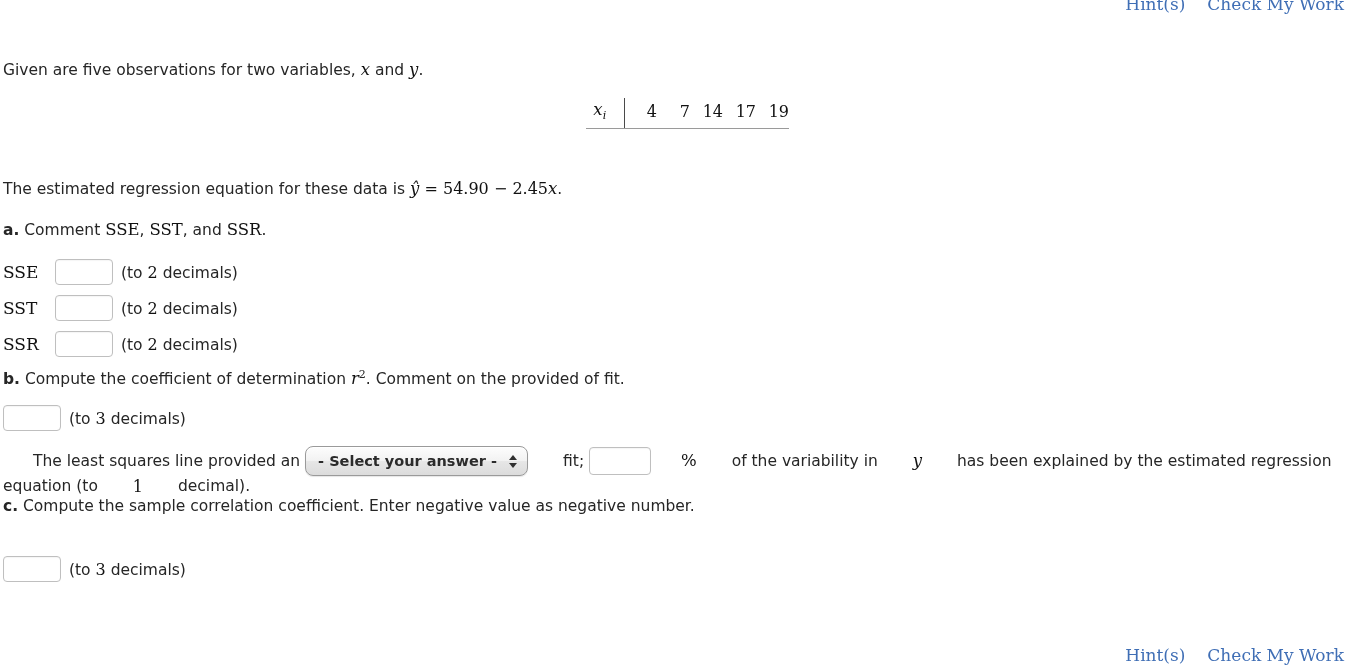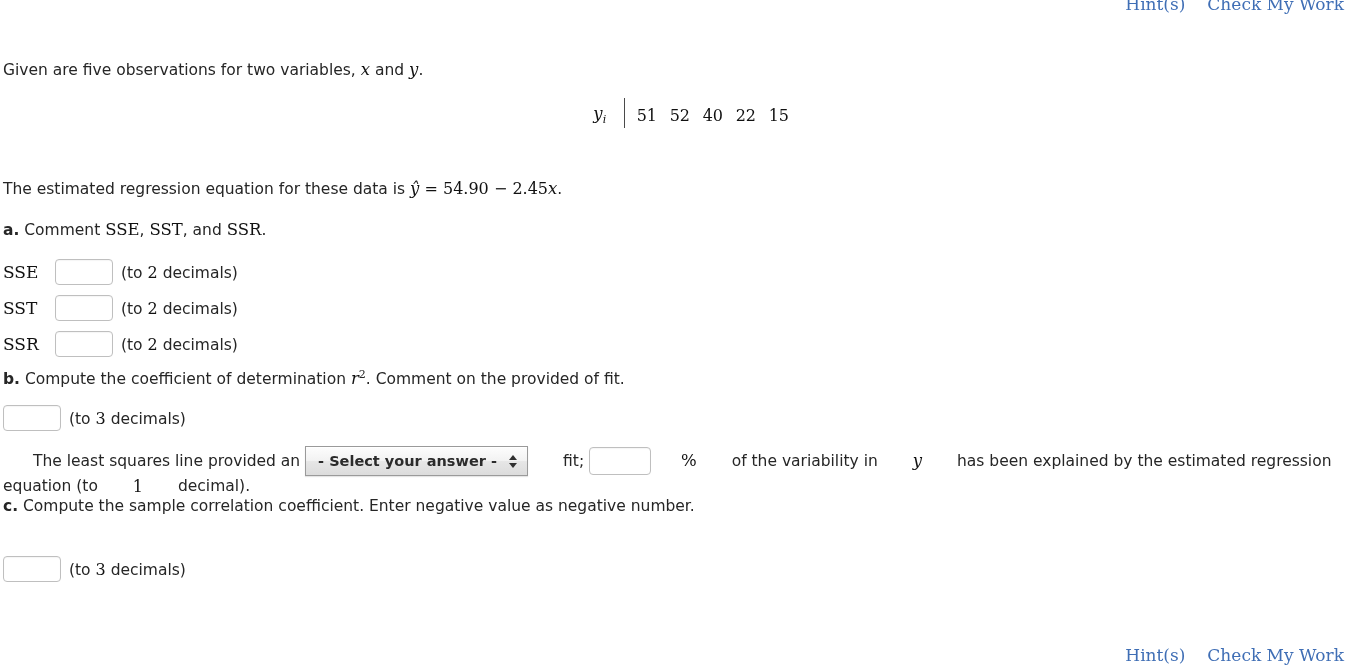--- a/index.html
+++ b/index.html
@@ -160,21 +160,21 @@
   .select-wrap { display: inline-block; vertical-align: middle; }
   select.macselect {
     -webkit-appearance: none;
     appearance: none;
     font-family: "DejaVu Sans", "Liberation Sans", sans-serif;
     font-size: 14.5px;
     font-weight: bold;
     color: #2b2b2b;
     background: linear-gradient(to bottom, #fdfdfd 0%, #f2f2f2 48%, #e6e6e6 52%, #dcdcdc 100%);
     border: 1.5px solid #9a9a9a;
-    border-radius: 0;
+    border-radius: 8px;
     padding: 5px 30px 5px 12px;
     height: 30px;
     line-height: 18px;
     outline: none;
     box-shadow: 0 1px 1px rgba(0,0,0,0.10), inset 0 1px 0 #ffffff;
   }
   .select-wrap { position: relative; }
   .select-arrows {
     position: absolute;
     right: 11px;
@@ -223,27 +223,27 @@
   <a href="#">Hint(s)</a>
   <a href="#">Check My Work</a>
 </div>
 
 <div class="line" id="intro-line">
   <span>Given are five observations for two variables, </span><span class="mj-i">x</span><span> and </span><span class="mj-i">y</span><span>.</span>
 </div>
 
 <table id="data-table">
   <tbody>
-  <tr class="yrow">
-    <td class="rowhdr"><span class="mj-i">y</span><span class="sub">i</span></td>
-    <td class="val">51</td>
-    <td class="val">52</td>
-    <td class="val">40</td>
-    <td class="val">22</td>
-    <td class="val">15</td>
+      <tr class="xrow">
+    <td class="rowhdr"><span class="mj-i">x</span><span class="sub">i</span></td>
+    <td class="val">4</td>
+    <td class="val">7</td>
+    <td class="val">14</td>
+    <td class="val">17</td>
+    <td class="val">19</td>
   </tr>
 </tbody>
   </table>
 
 <div class="line" id="eq-line">
   <span>The estimated regression equation for these data is </span><span class="mj-i">ŷ</span><span class="mj-num"> = </span><span class="mj-num">54.90</span><span class="mj-num"> − </span><span class="mj-num">2.45</span><span class="mj-i">x</span><span>.</span>
 </div>
 
 <div class="line" id="part-a">
   <span class="partlbl">a.</span><span> Comment </span><span class="mj">SSE</span><span>, </span><span class="mj">SST</span><span>, and </span><span class="mj">SSR</span><span>.</span>

